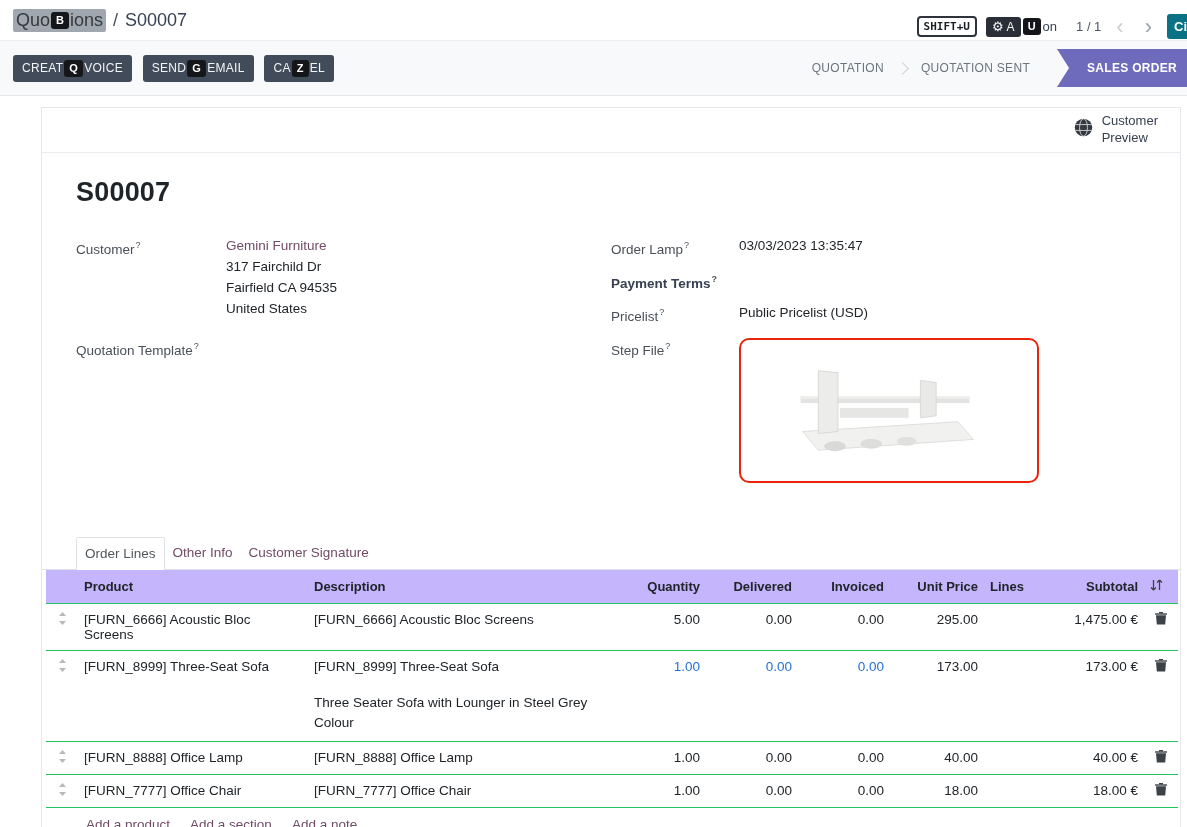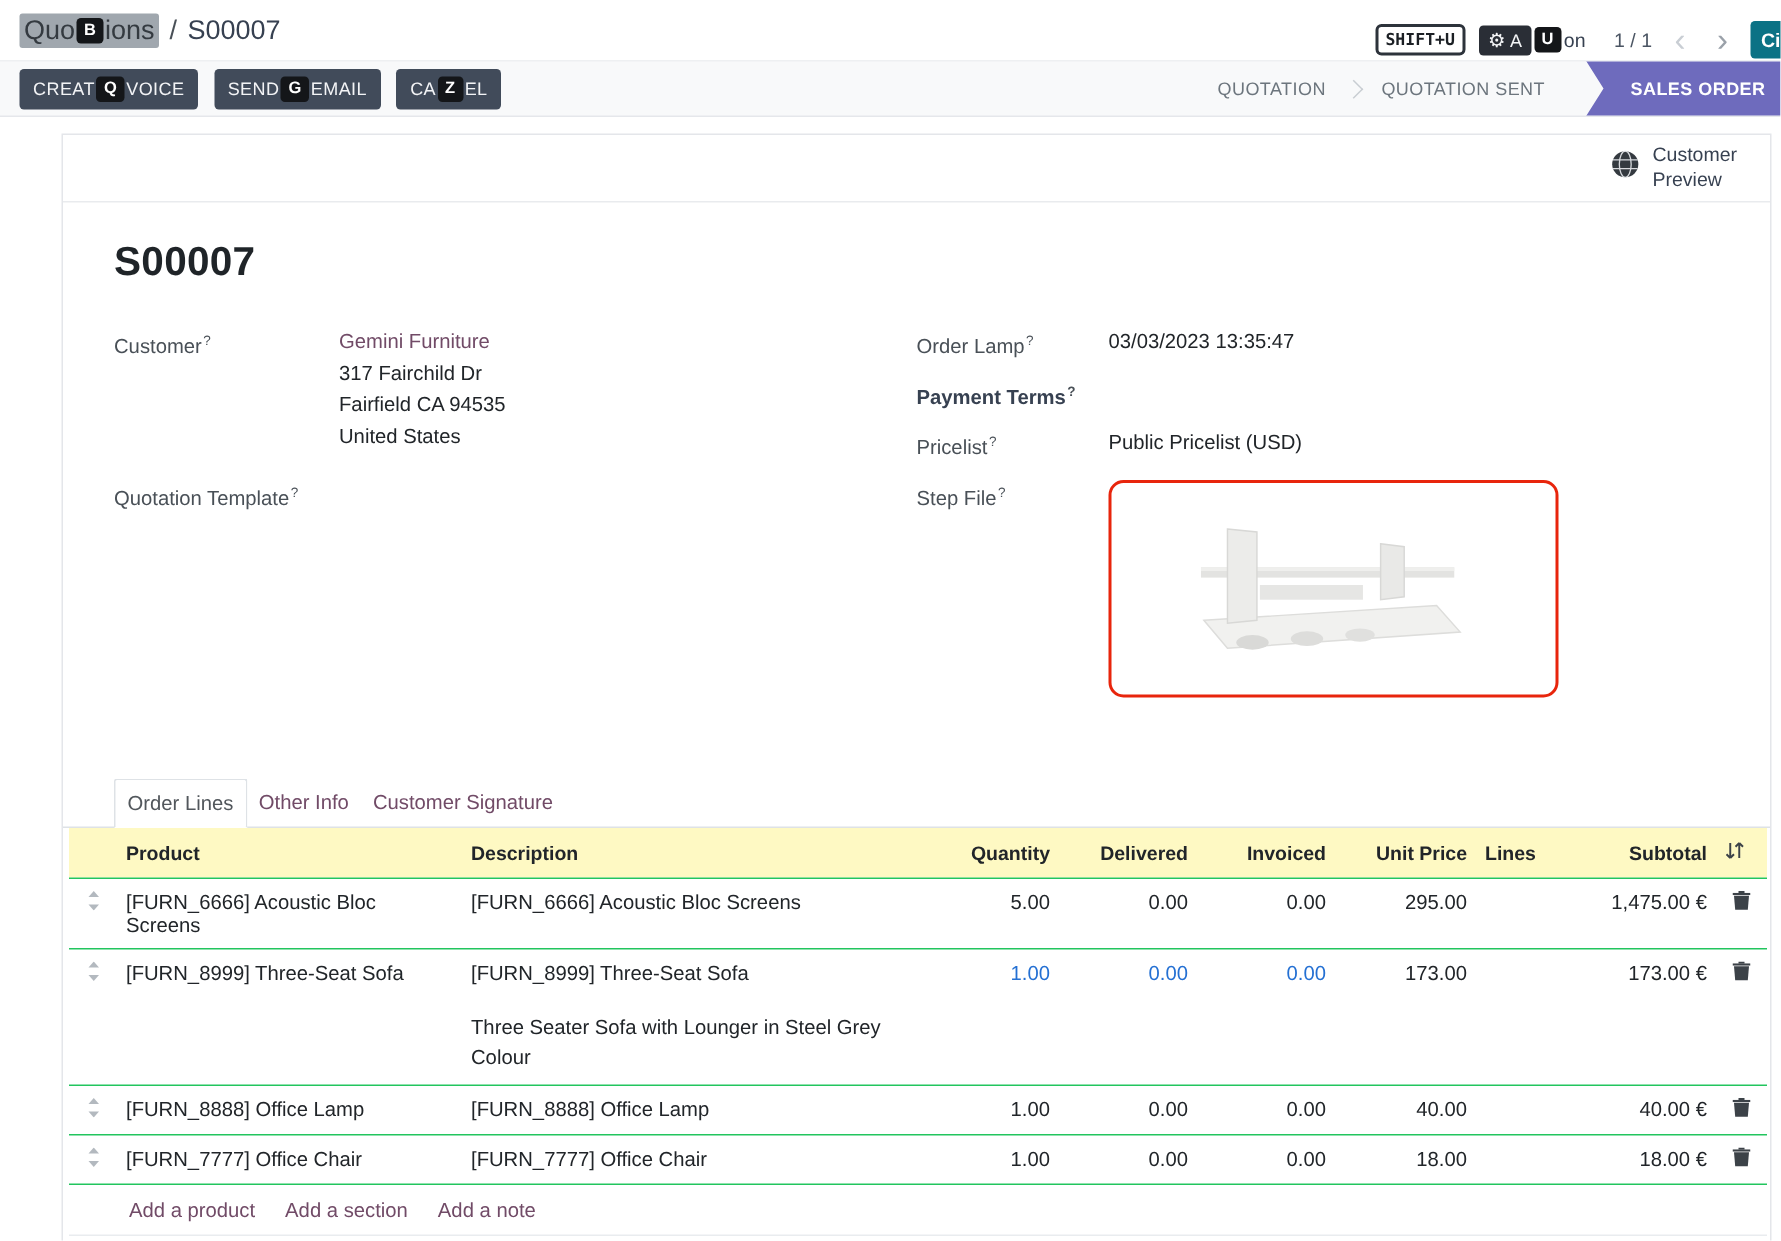--- a/index.html
+++ b/index.html
@@ -21,21 +21,21 @@
   .chip-dark { background:#2a2e36; color:#f3f4f6; font-size:12px; padding:3px 6px; border-radius:3px; display:inline-flex; align-items:center; gap:3px; }
   .gear { font-size:13px; line-height:1; }
   .action-group { display:inline-flex; align-items:center; gap:1px; font-size:13px; color:#374151; cursor:pointer; background:none; border:none; }
   .pager { font-size:13px; color:#4b5563; margin-left:10px; }
   .pager-btn { border:none; background:none; font-size:22px; line-height:1; padding:0 6px; cursor:pointer; }
   .pager-btn.prev { color:#c9ced4; }
   .pager-btn.next { color:#9aa1a9; }
   .corner-hint { background:#0b7285; color:#fff; font-size:13px; font-weight:700; padding:5px 7px; border-radius:3px; margin-right:-7px; }
 
   
-  .toolbar { height:38px; background:#f8f9fa; border-top:1px solid #eef0f2; border-bottom:1px solid #e5e7eb; display:flex; align-items:center; justify-content:space-between; padding-left:13px; overflow:hidden; }
+  .toolbar { height:56px; background:#f8f9fa; border-top:1px solid #eef0f2; border-bottom:1px solid #e5e7eb; display:flex; align-items:center; justify-content:space-between; padding-left:13px; overflow:hidden; }
   .btn-dark { background:#414b5a; color:#f3f4f6; font-size:12px; font-weight:500; letter-spacing:.3px; border:none; border-radius:3px; padding:5px 9px; margin-right:7px; cursor:pointer; display:inline-flex; align-items:center; }
   .statusbar { display:flex; align-items:center; height:38px; }
   .status-step { font-size:12px; font-weight:500; color:#6c757d; padding:0 17px; letter-spacing:.3px; cursor:pointer; }
   .status-sep { width:9px; height:9px; border-top:1px solid #c8cdd2; border-right:1px solid #c8cdd2; transform:rotate(45deg); margin:0 -3px; }
   .status-active { background:#6e6bbd; color:#fff; height:38px; display:flex; align-items:center; font-size:12px; font-weight:600; letter-spacing:.3px; padding:0 46px 0 30px; clip-path:polygon(0 0,100% 0,100% 100%,0 100%,12px 50%); margin-right:-36px; margin-left:10px; cursor:pointer; }
 
   
   .main { padding:11px 6px 0 41px; }
   .sheet { background:#fff; border:1px solid #e4e6ea; min-height:770px; }
   .sheet-header { height:45px; border-bottom:1px solid #e9ebee; display:flex; justify-content:flex-end; align-items:center; padding-right:22px; }
@@ -57,21 +57,21 @@
 
   .stepfile-box { width:300px; height:145px; border:2px solid #e8250c; border-radius:10px; display:flex; align-items:center; justify-content:center; background:#fff; margin-top:2px; }
 
   
   .tabs { display:flex; padding-left:34px; margin-top:30px; border-bottom:1px solid #dee2e6; }
   .tab { font-size:13.5px; padding:8px 8px; cursor:pointer; color:#714B67;margin-top:15px; }
   .tab.active { background:#fff; border:1px solid #dee2e6; border-bottom-color:#fff; margin-bottom:-1px; color:#52575c; border-radius:2px 2px 0 0; }
 
   
   table { width:calc(100% - 8px); margin:0 4px; border-collapse:collapse; table-layout:fixed; font-size:13.5px; border-bottom:1px solid #e9ecef; }
-  thead th { background:#fef9c3; font-weight:700; color:#212529; padding:9px 6px; text-align:left; font-size:13px; }
+  thead th { background:#c4b5fd; font-weight:700; color:#212529; padding:9px 6px; text-align:left; font-size:13px; }
   th.num, td.num { text-align:right; }
   tbody td { padding:8px 6px; border-top:1px solid #22c55e; vertical-align:top; color:#212529; }
   .handle-cell { text-align:center; }
   .action-cell { text-align:center; }
   .blue { color:#2470d3; }
   .desc2:empty { display:none; }
   .desc2 { margin-top:19px; line-height:20px; }
   .footer-links td { padding:9px 6px 9px 40px; }
   .footer-links span { color:#714B67; margin-right:17px; cursor:pointer; }
   .drag, .trash { cursor:pointer; display:inline-block; }

